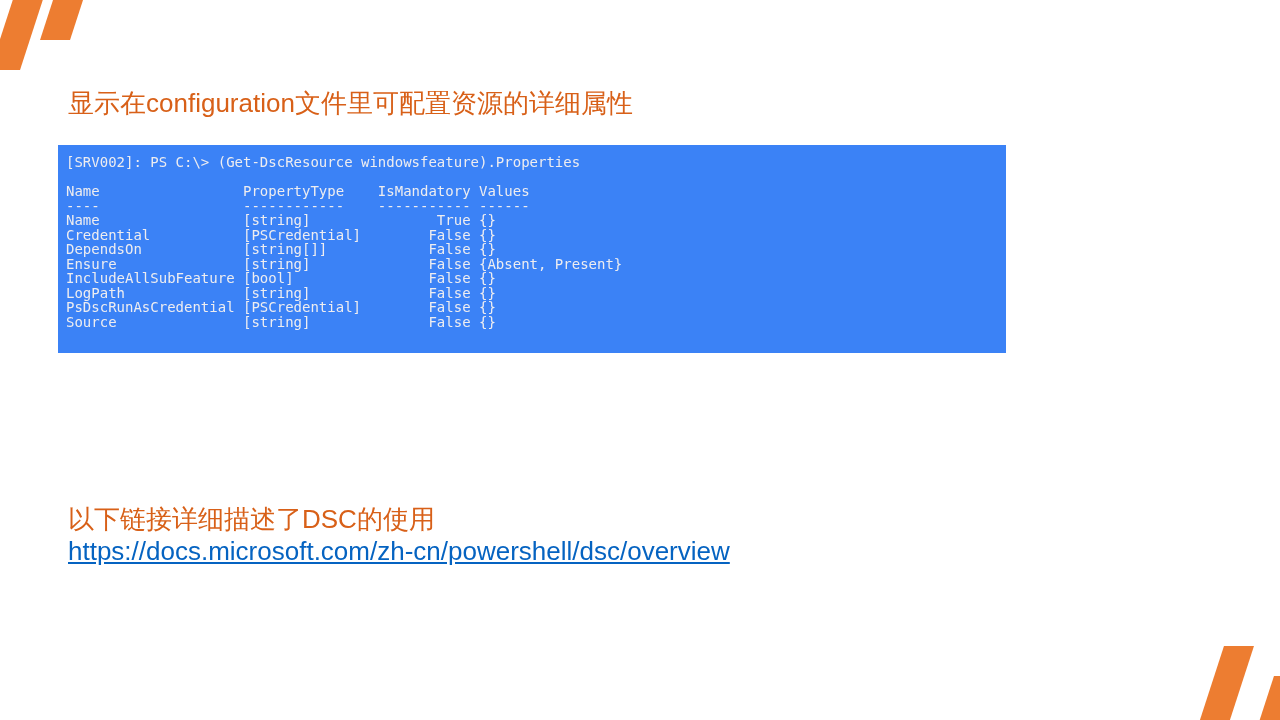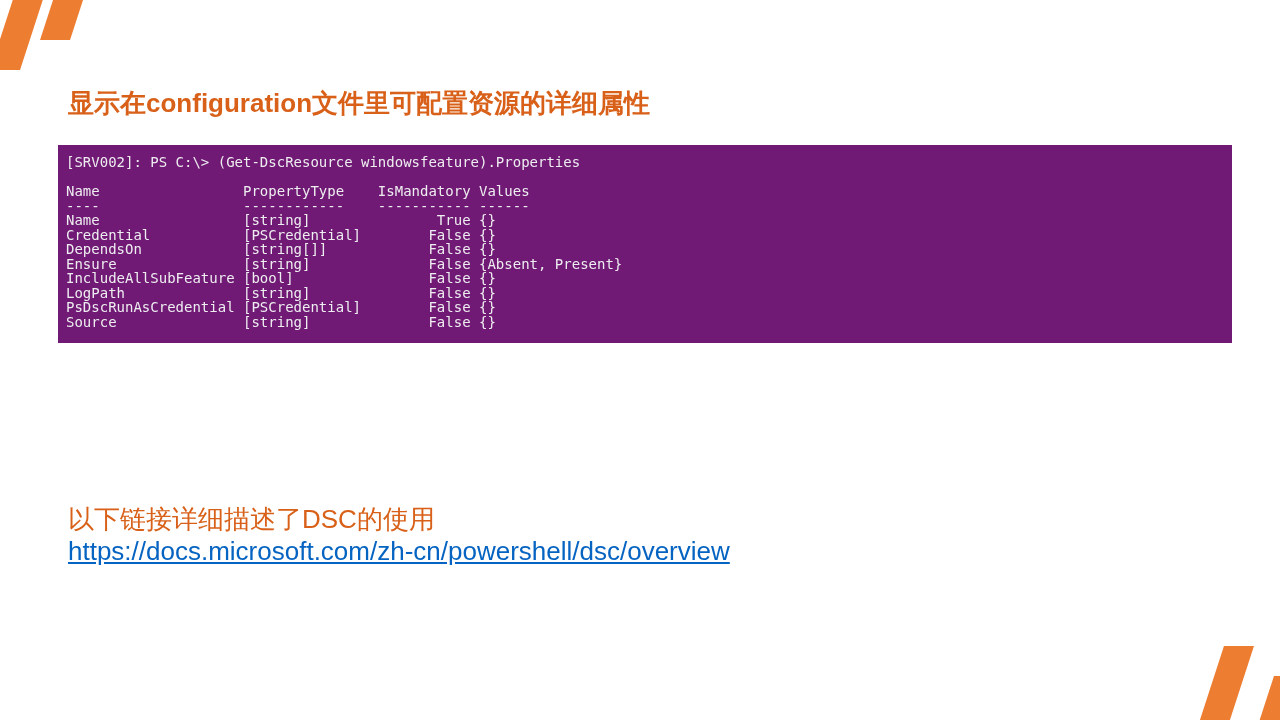--- a/index.html
+++ b/index.html
@@ -54,33 +54,33 @@
     width: 30px; height: 86px;
     background: #ed7d31;
     transform: skewX(-18deg);
   }
   .heading1 {
     position: absolute;
     left: 68px;
     top: 86px;
     color: #d86018;
     font-size: 26px;
-    font-weight: 700;
+    font-weight: 400;
   }
   .console {
     position: absolute;
     left: 58px;
     top: 145px;
-    width: 1174px;
-    background: #701a75;
+    width: 948px;
+    background: #3b82f6;
     color: #eeedf0;
     font-family: "Lucida Console", Consolas, monospace;
     font-size: 14px;
     line-height: 14.5px;
-    padding: 10px 8px 14px 8px;
+    padding: 10px 8px 24px 8px;
     white-space: pre;
     box-sizing: border-box;
   }
   .heading2 {
     position: absolute;
     left: 68px;
     top: 502px;
     color: #d86018;
     font-size: 26px;
     font-weight: 400;

